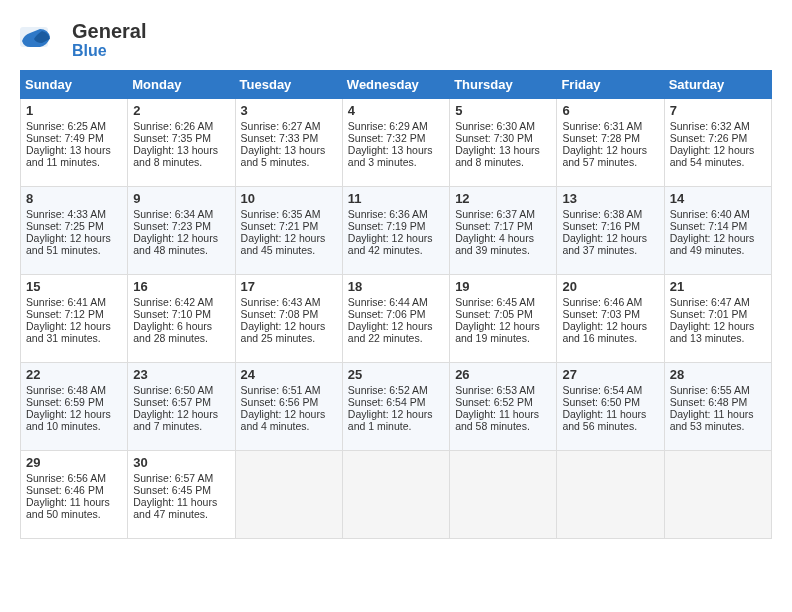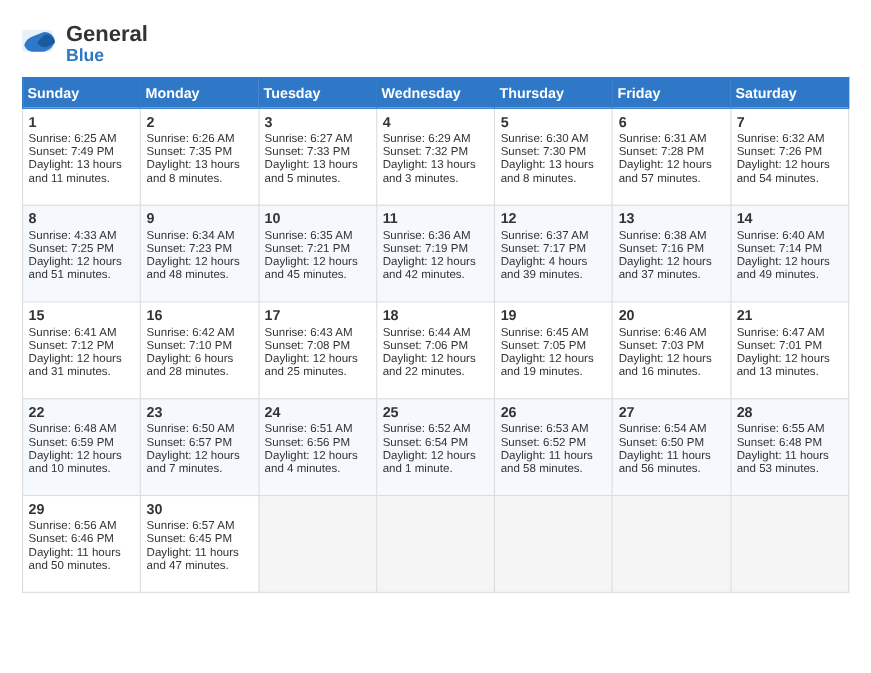--- a/index.html
+++ b/index.html
@@ -17,21 +17,21 @@
       margin-bottom: 10px;
     }
     .logo {
       display: flex;
       flex-direction: column;
       align-items: flex-start;
     }
     .logo-wrapper {
       display: flex;
       align-items: center;
-      gap: 8px;
+      gap: 20px;
     }
     .title-area {
       text-align: right;
     }
     .month-title {
       font-size: 36px;
       color: #333;
       font-weight: normal;
     }
     .location-title {

